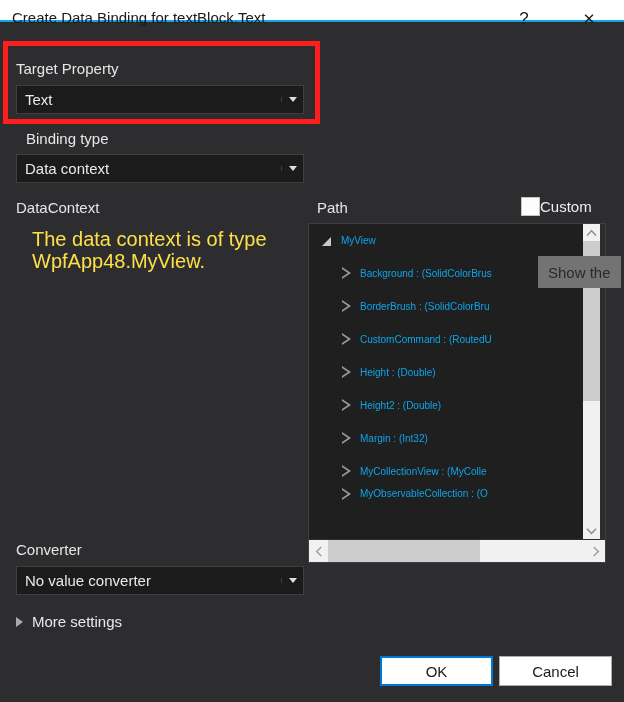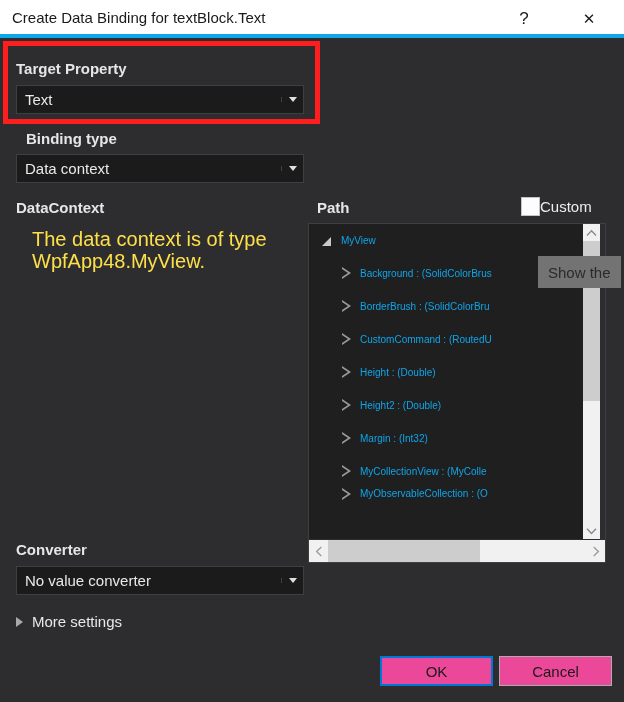--- a/index.html
+++ b/index.html
@@ -15,23 +15,23 @@
     position: relative;
     width: 624px;
     height: 702px;
     background: #2d2d30;
   }
 
   
   #titlebar {
     position: absolute;
     left: 0; top: 0;
-    width: 624px; height: 38px;
+    width: 624px; height: 22px;
     background: #ffffff;
-    border-bottom: 4px solid #0ea5e9;
+    border-bottom: 2px solid #0ea5e9;
   }
   #title-text {
     position: absolute;
     left: 12px; top: 9px;
     font-size: 15px;
     color: #1a1a1a;
     white-space: nowrap;
   }
   .tb-btn {
     position: absolute;
@@ -62,21 +62,20 @@
     pointer-events: none;
     z-index: 40;
   }
 
   
   .field-label {
     position: absolute;
     font-size: 15px;
     color: #e6e6e6;
     white-space: nowrap;
-    font-weight: bold;
   }
   .combo {
     position: absolute;
     height: 29px;
     background: #1b1b1c;
     border: 1px solid #3f3f41;
     display: flex;
     align-items: center;
   }
   .combo .combo-value {
@@ -279,21 +278,21 @@
     display: flex; align-items: center;
     padding: 0 10px;
     white-space: nowrap;
     z-index: 30;
   }
 
   
   .dlg-btn {
     position: absolute;
     width: 113px; height: 30px;
-    background: #ec4899;
+    background: #ffffff;
     color: #1a1a1a;
     font-size: 15px;
     display: flex; align-items: center; justify-content: center;
     cursor: default;
   }
   #btn-ok {
     left: 380px; top: 618px;
     border: 2px solid #0078d7;
   }
   #btn-cancel {

